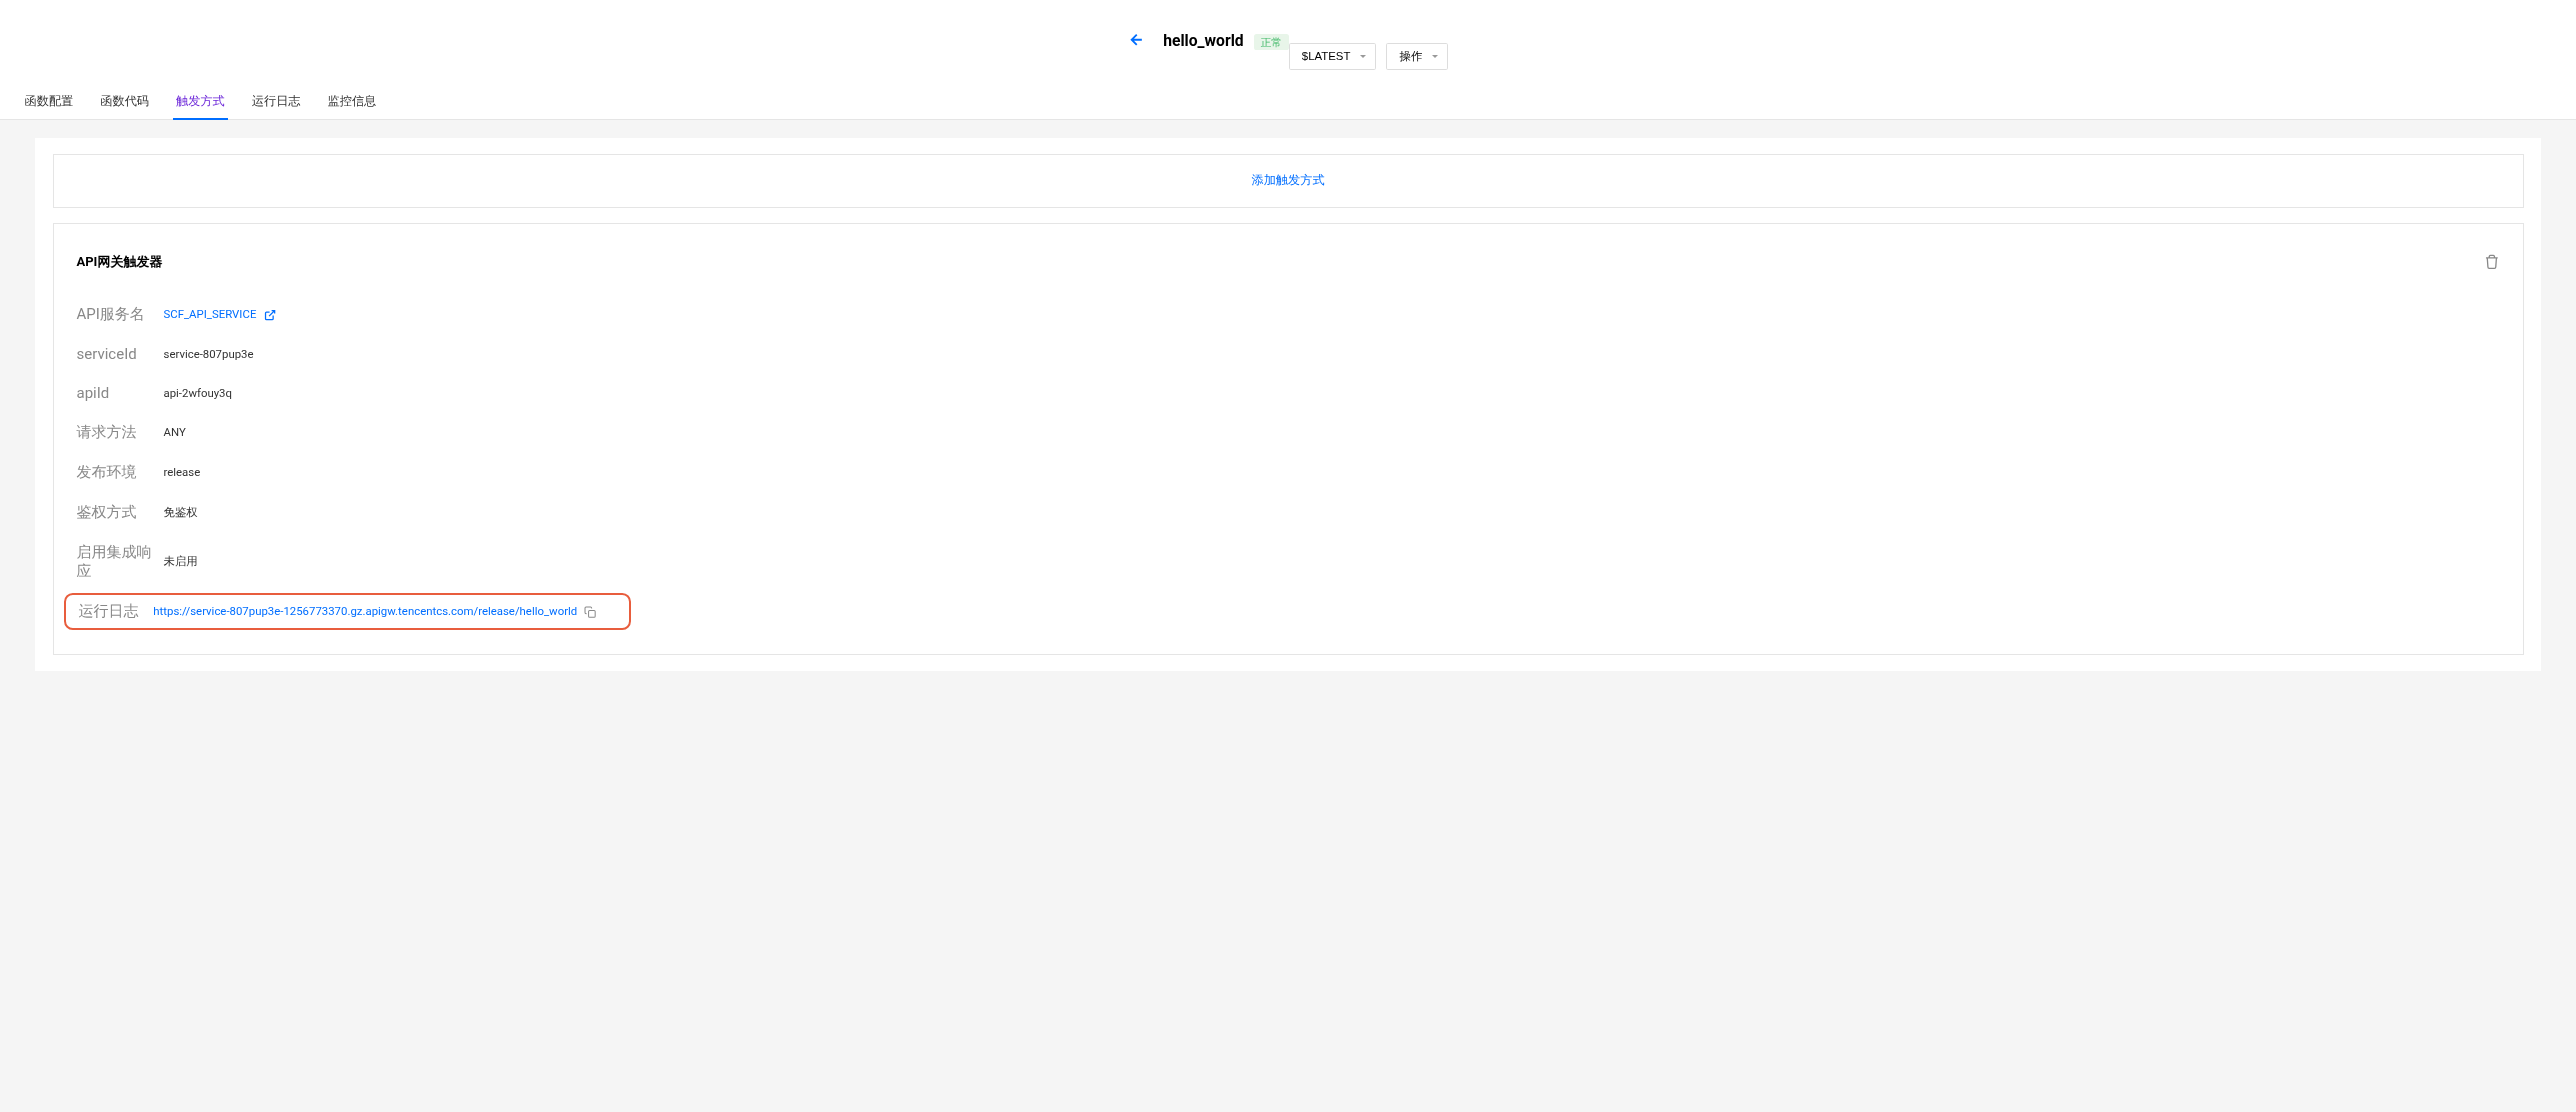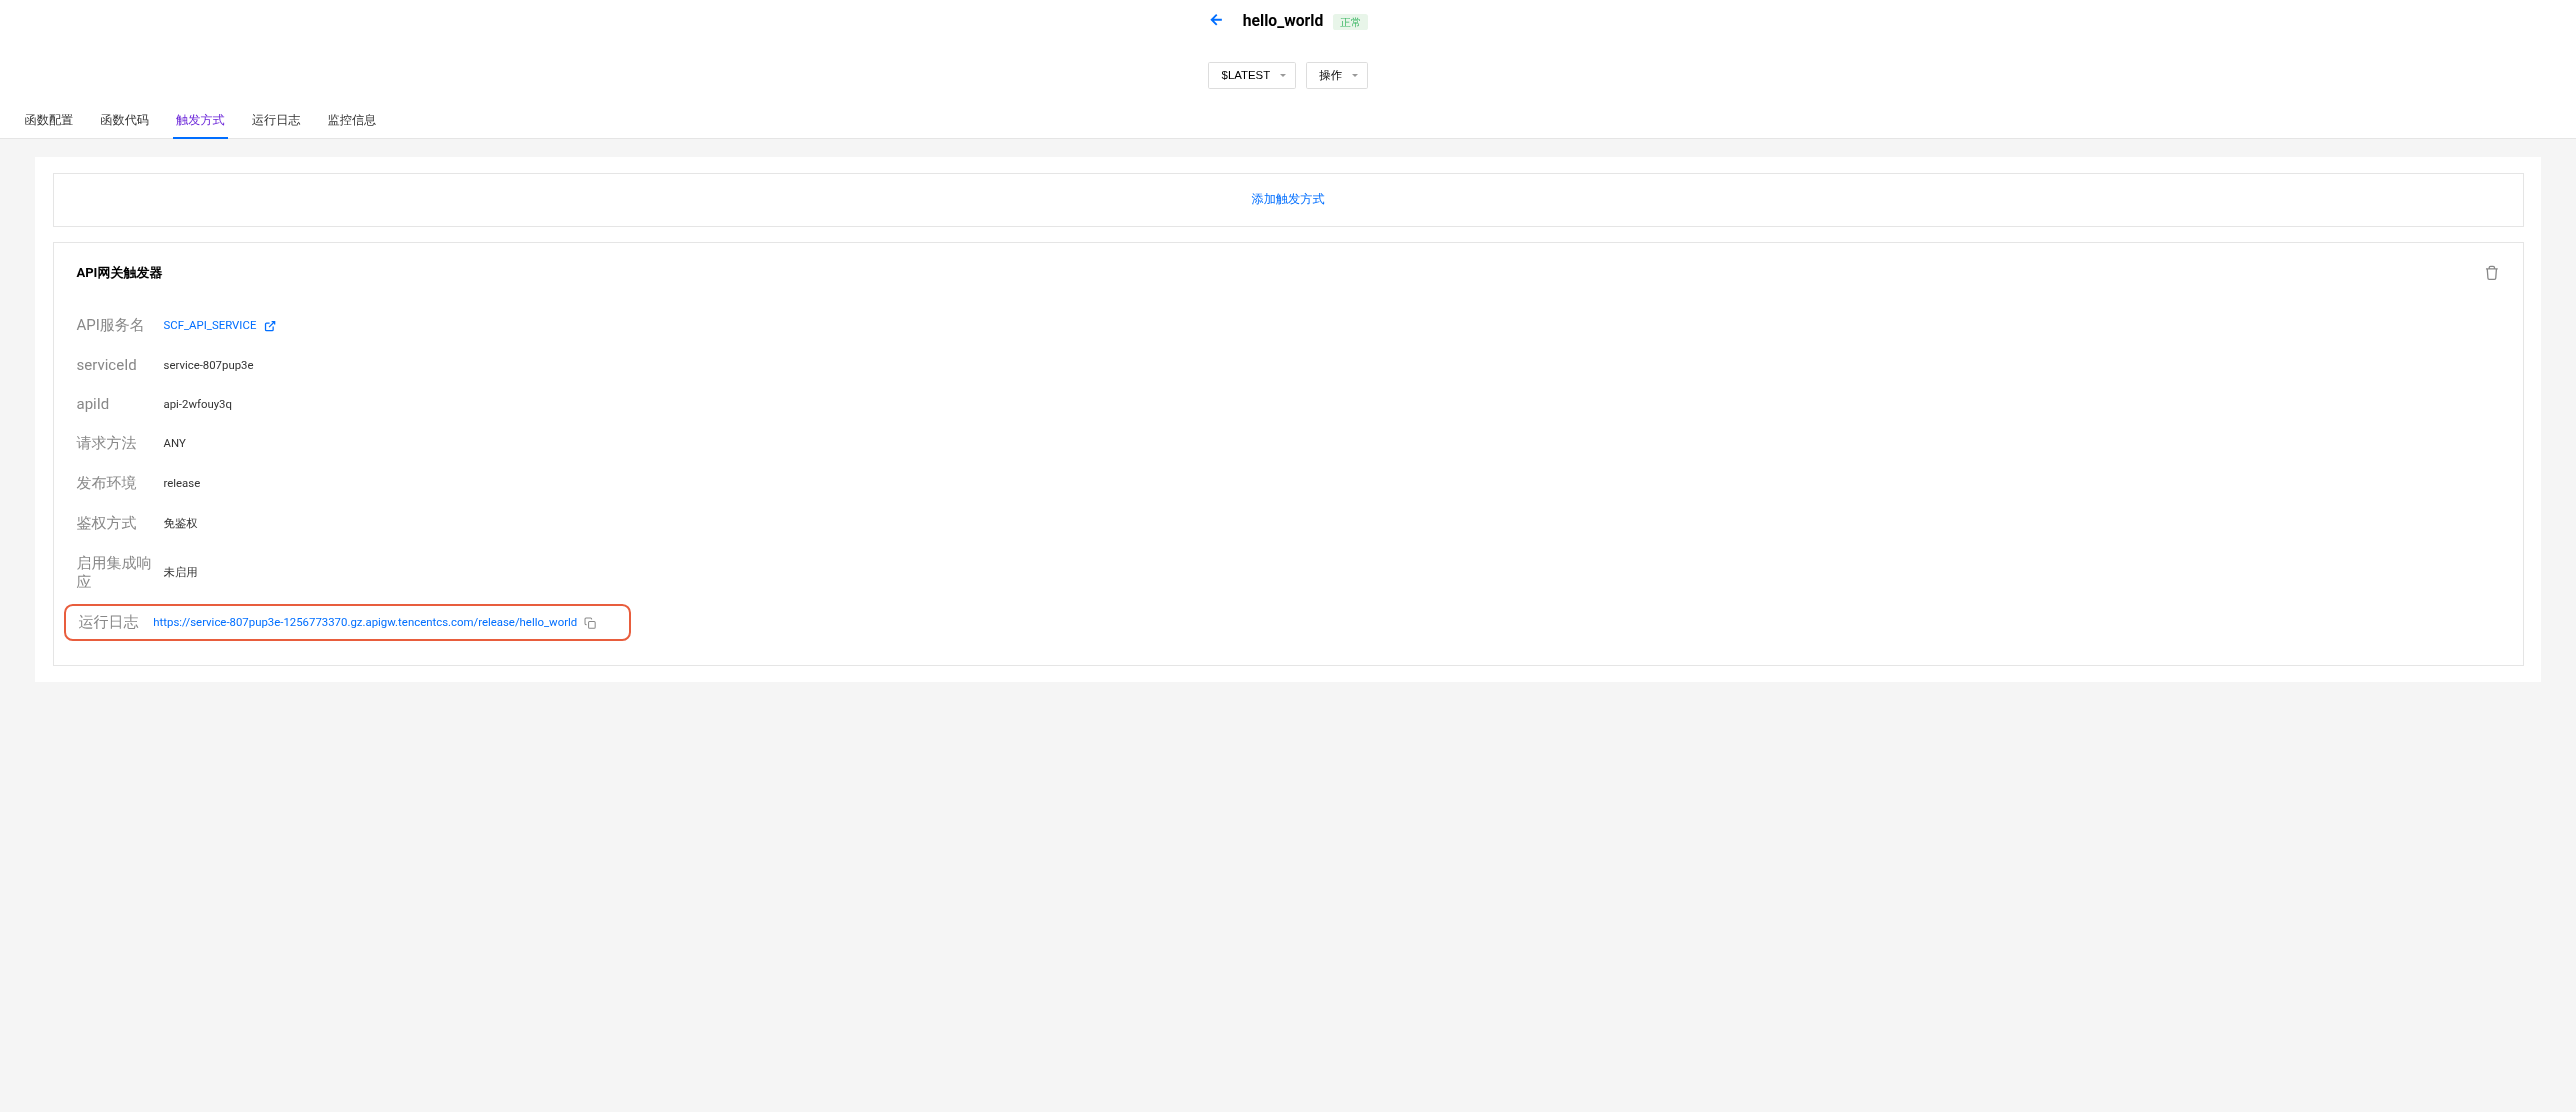--- a/index.html
+++ b/index.html
@@ -8,21 +8,20 @@
     .header {
       background: #fff;
       padding: 10.5px 17.5px 0 17.5px;
       border-bottom: 0.9px solid #e5e5e5;
     }
     .title-row {
       display: flex;
       align-items: center;
       justify-content: center;
       padding-bottom: 14px;
-      flex-direction: column;
     }
     .title-left {
       display: flex;
       align-items: center;
       gap: 17.5px;
     }
     .back-arrow {
       color: #006eff;
       cursor: pointer;
       display: flex;
@@ -104,20 +103,21 @@
     }
     .trigger-box {
       border: 0.9px solid #e5e5e5;
       padding: 21px 23px 24.5px;
     }
     .trigger-header {
       display: flex;
       justify-content: space-between;
       align-items: center;
       margin-bottom: 23px;
+      margin-top: 8px;
     }
     .trigger-title {
       font-size: 13px;
       font-weight: 700;
       color: #000;
     }
     .delete-icon {
       color: #888;
       cursor: pointer;
     }

